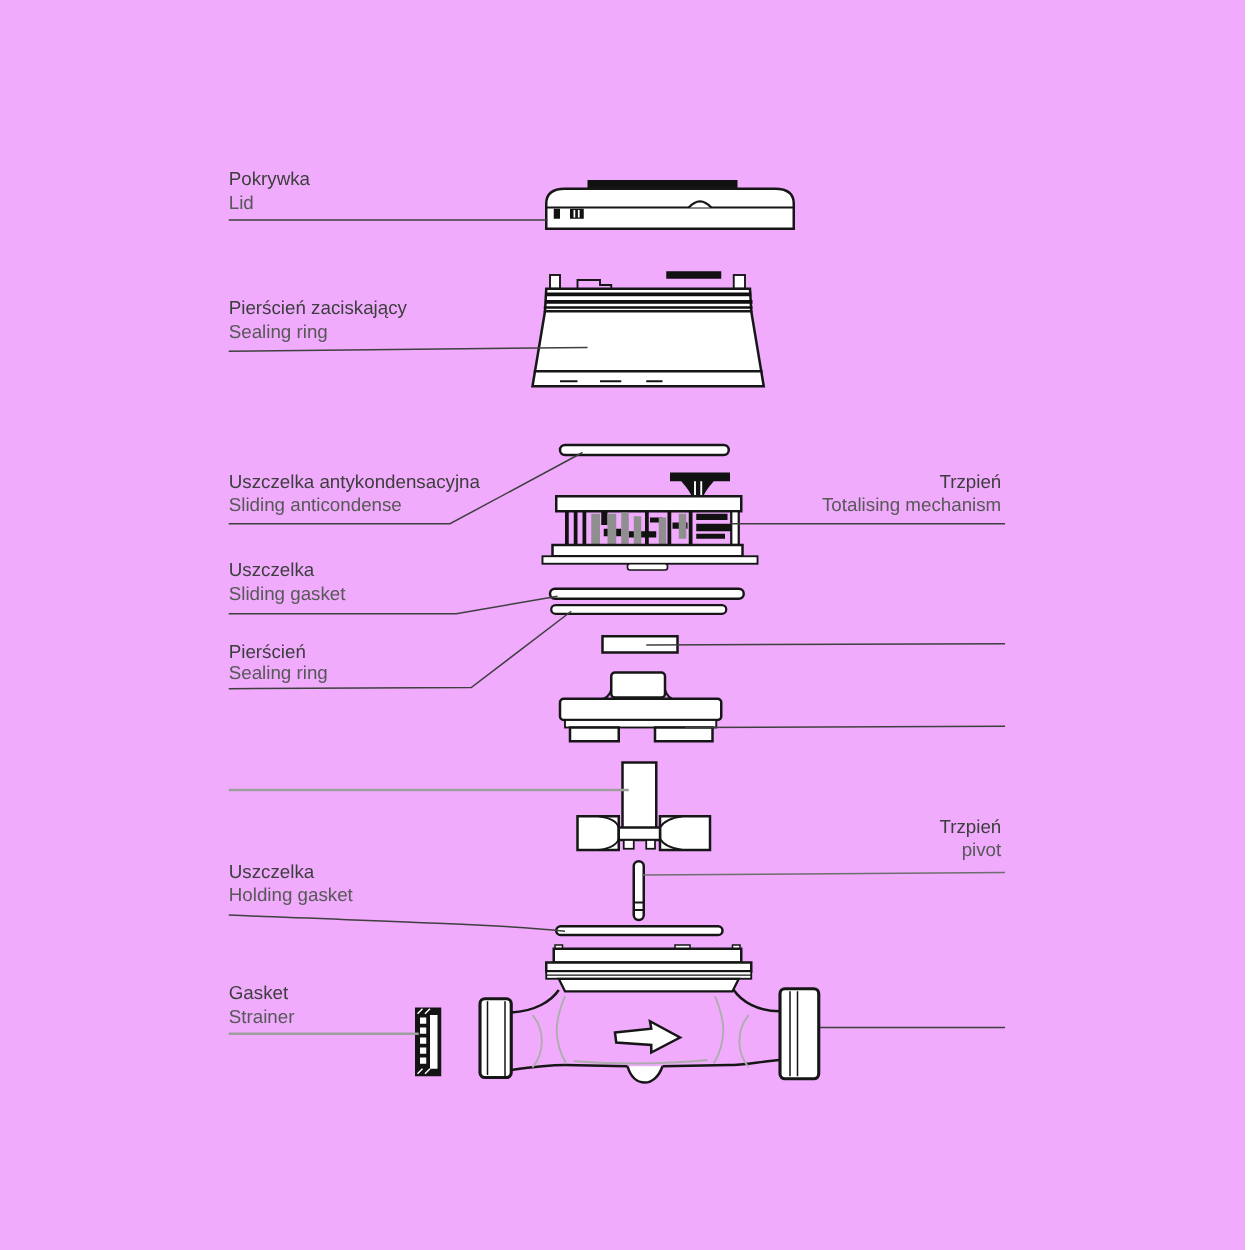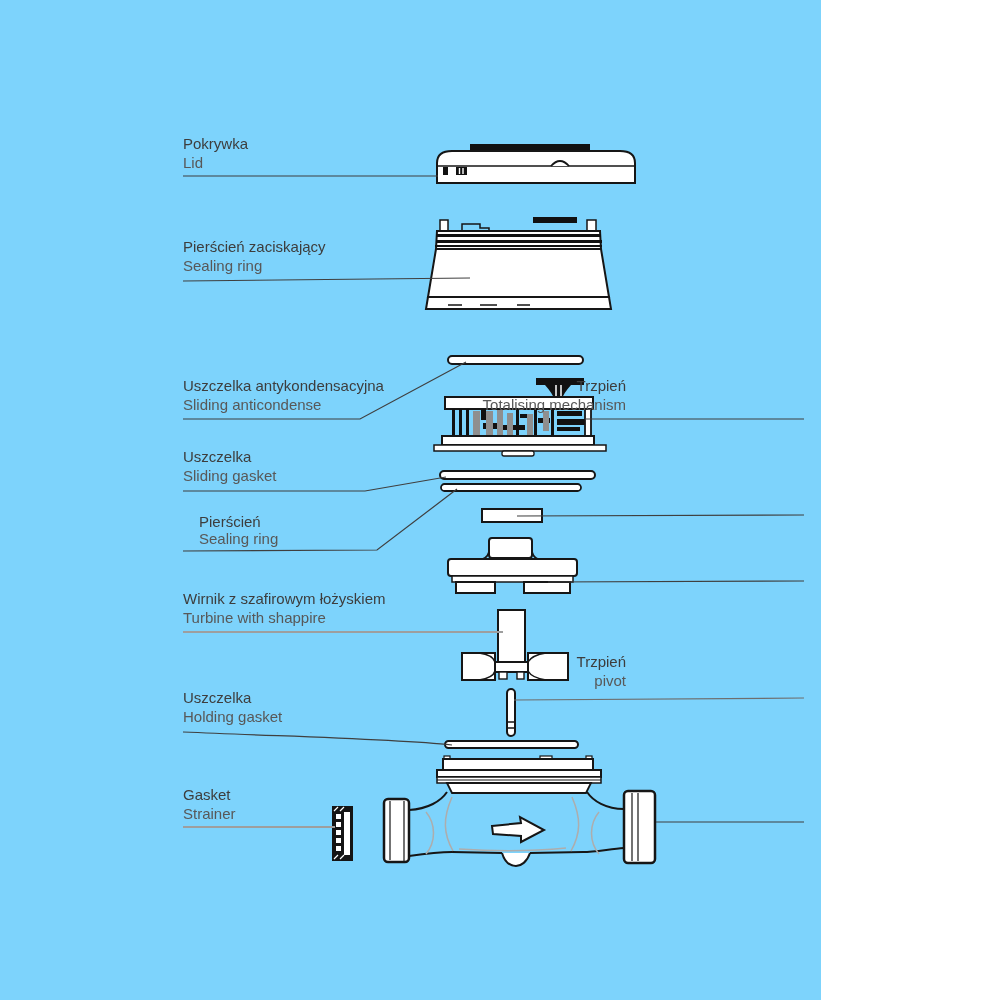--- a/index.html
+++ b/index.html
@@ -1,22 +1,22 @@
 <!DOCTYPE html>
 <html><head>
 <meta charset="utf-8">
 <style>
   html,body{margin:0;padding:0;background:#ffffff;}
-  #stage{position:relative;width:821px;height:1000px;background:#7dd3fc;overflow:hidden;
+  #stage{position:relative;width:996px;height:1000px;background:#f0abfc;overflow:hidden;
          font-family:"Liberation Sans", sans-serif;}
   svg.draw{position:absolute;left:0;top:0;}
   .label{position:absolute;font-size:15px;line-height:19px;color:#3d3d3d;white-space:nowrap;}
   .label .en{color:#585858;}
   .label.right{text-align:right;}
-  .label.tight{line-height:17px;margin-left:16px;}
+  .label.tight{line-height:17px;}
 </style>
 </head>
 <body>
 
 <div id="stage">
 
   <svg class="draw" width="1000" height="1000" viewBox="0 0 1000 1000">
 
     <g stroke="#161616" fill="#ffffff">
       <rect x="470" y="144" width="120" height="7" fill="#111" stroke="none"></rect>
@@ -208,24 +208,20 @@
     <div class="en">Sliding gasket</div>
   </div>
 
 
   <div class="label tight" style="left:183px;top:513px">
     <div>Pierścień</div>
     <div class="en">Sealing ring</div>
   </div>
 
 
-  <div class="label" style="left:183px;top:589px">
-    <div>Wirnik z szafirowym łożyskiem</div>
-    <div class="en">Turbine with shappire</div>
-  </div>
 
   <div class="label right" style="right:195px;top:652px">
     <div>Trzpień</div>
     <div class="en">pivot</div>
   </div>
 
   <div class="label" style="left:183px;top:688px">
     <div>Uszczelka</div>
     <div class="en">Holding gasket</div>
   </div>

